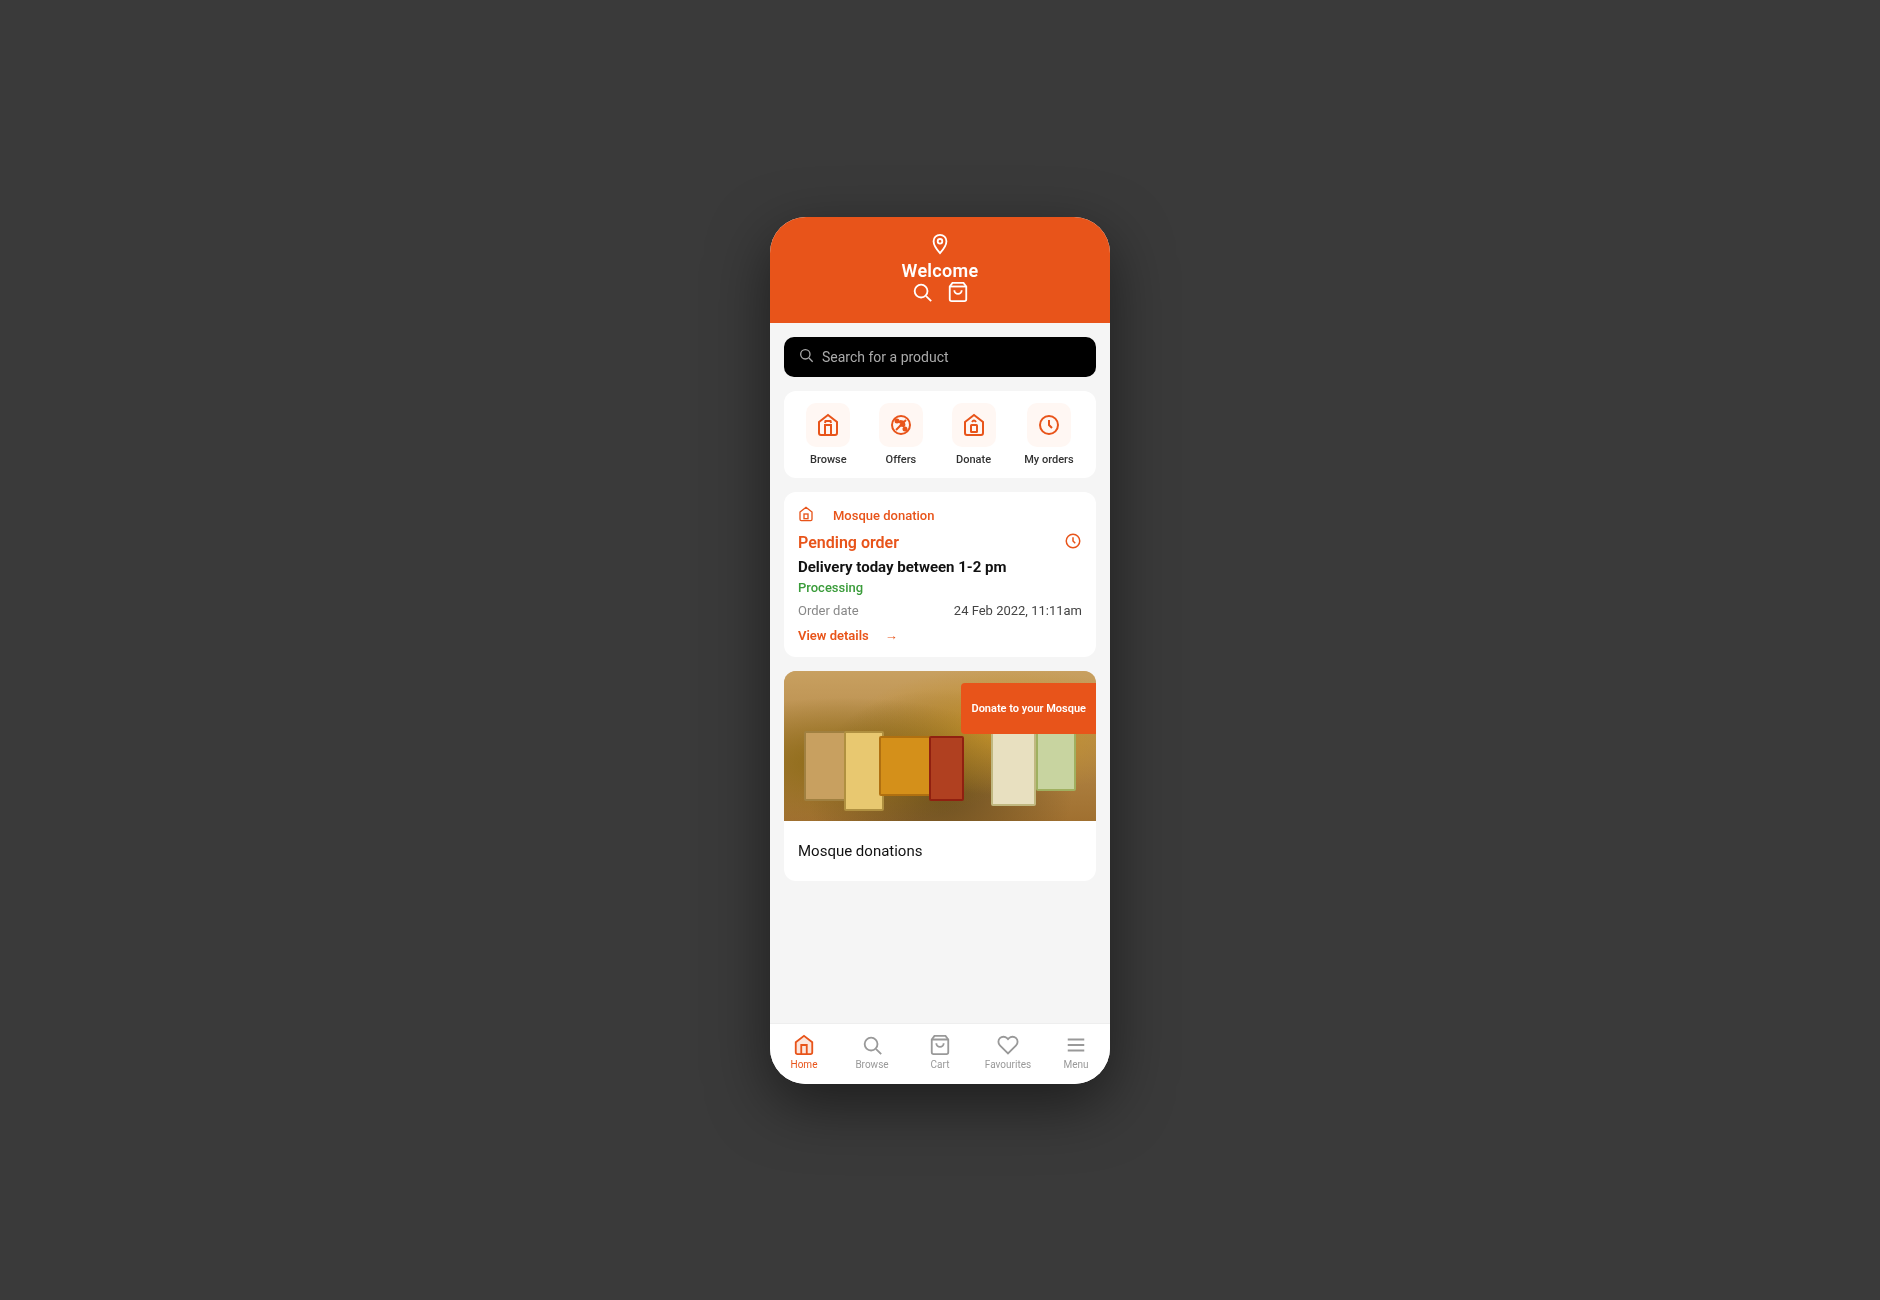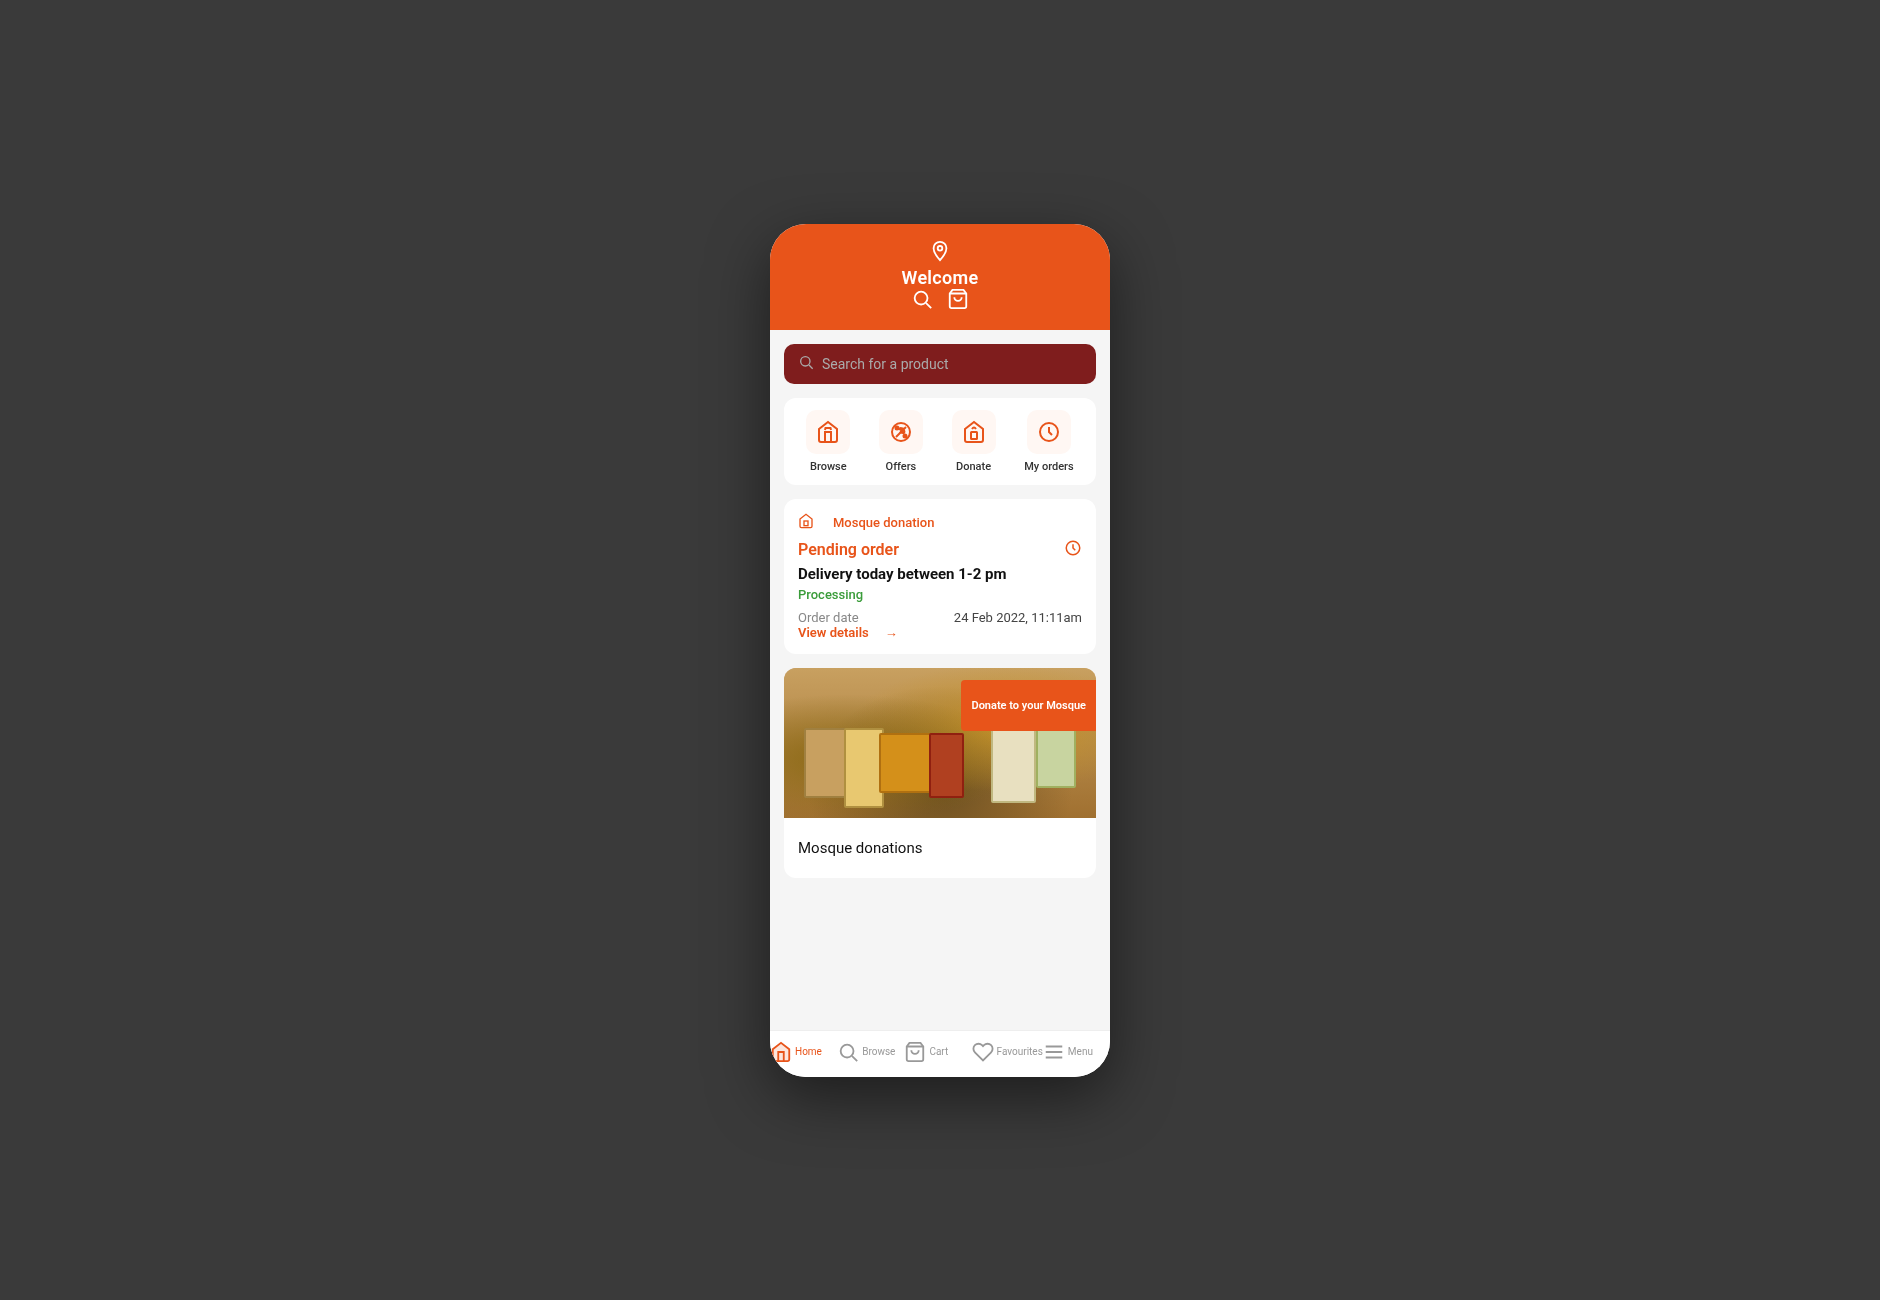--- a/index.html
+++ b/index.html
@@ -51,21 +51,21 @@
 
     
     .body {
       background: #f5f5f5;
       padding: 14px;
       min-height: 700px;
     }
 
     
     .search-bar {
-      background: #7f1d1d;
+      background: #000000;
       border-radius: 10px;
       padding: 10px 14px;
       display: flex;
       align-items: center;
       gap: 8px;
       margin-bottom: 14px;
     }
 
     .search-icon {
       color: #aaa;
@@ -156,20 +156,21 @@
       color: #3a9c3a;
       font-size: 13px;
       font-weight: 500;
       margin-bottom: 8px;
     }
 
     .order-date-row {
       display: flex;
       justify-content: space-between;
       align-items: center;
+      margin-bottom: 10px;
     }
 
     .order-date-key {
       color: #888;
       font-size: 13px;
     }
 
     .order-date-value {
       color: #444;
       font-size: 13px;
@@ -245,21 +246,21 @@
     .bottom-nav {
       background: #fff;
       border-top: 1px solid #eee;
       display: flex;
       justify-content: space-around;
       padding: 10px 0 14px;
     }
 
     .nav-item {
       display: flex;
-      flex-direction: row;
+      flex-direction: column;
       align-items: center;
       gap: 3px;
       cursor: pointer;
       flex: 1;
     }
 
     .nav-label {
       font-size: 10px;
       color: #999;
     }

